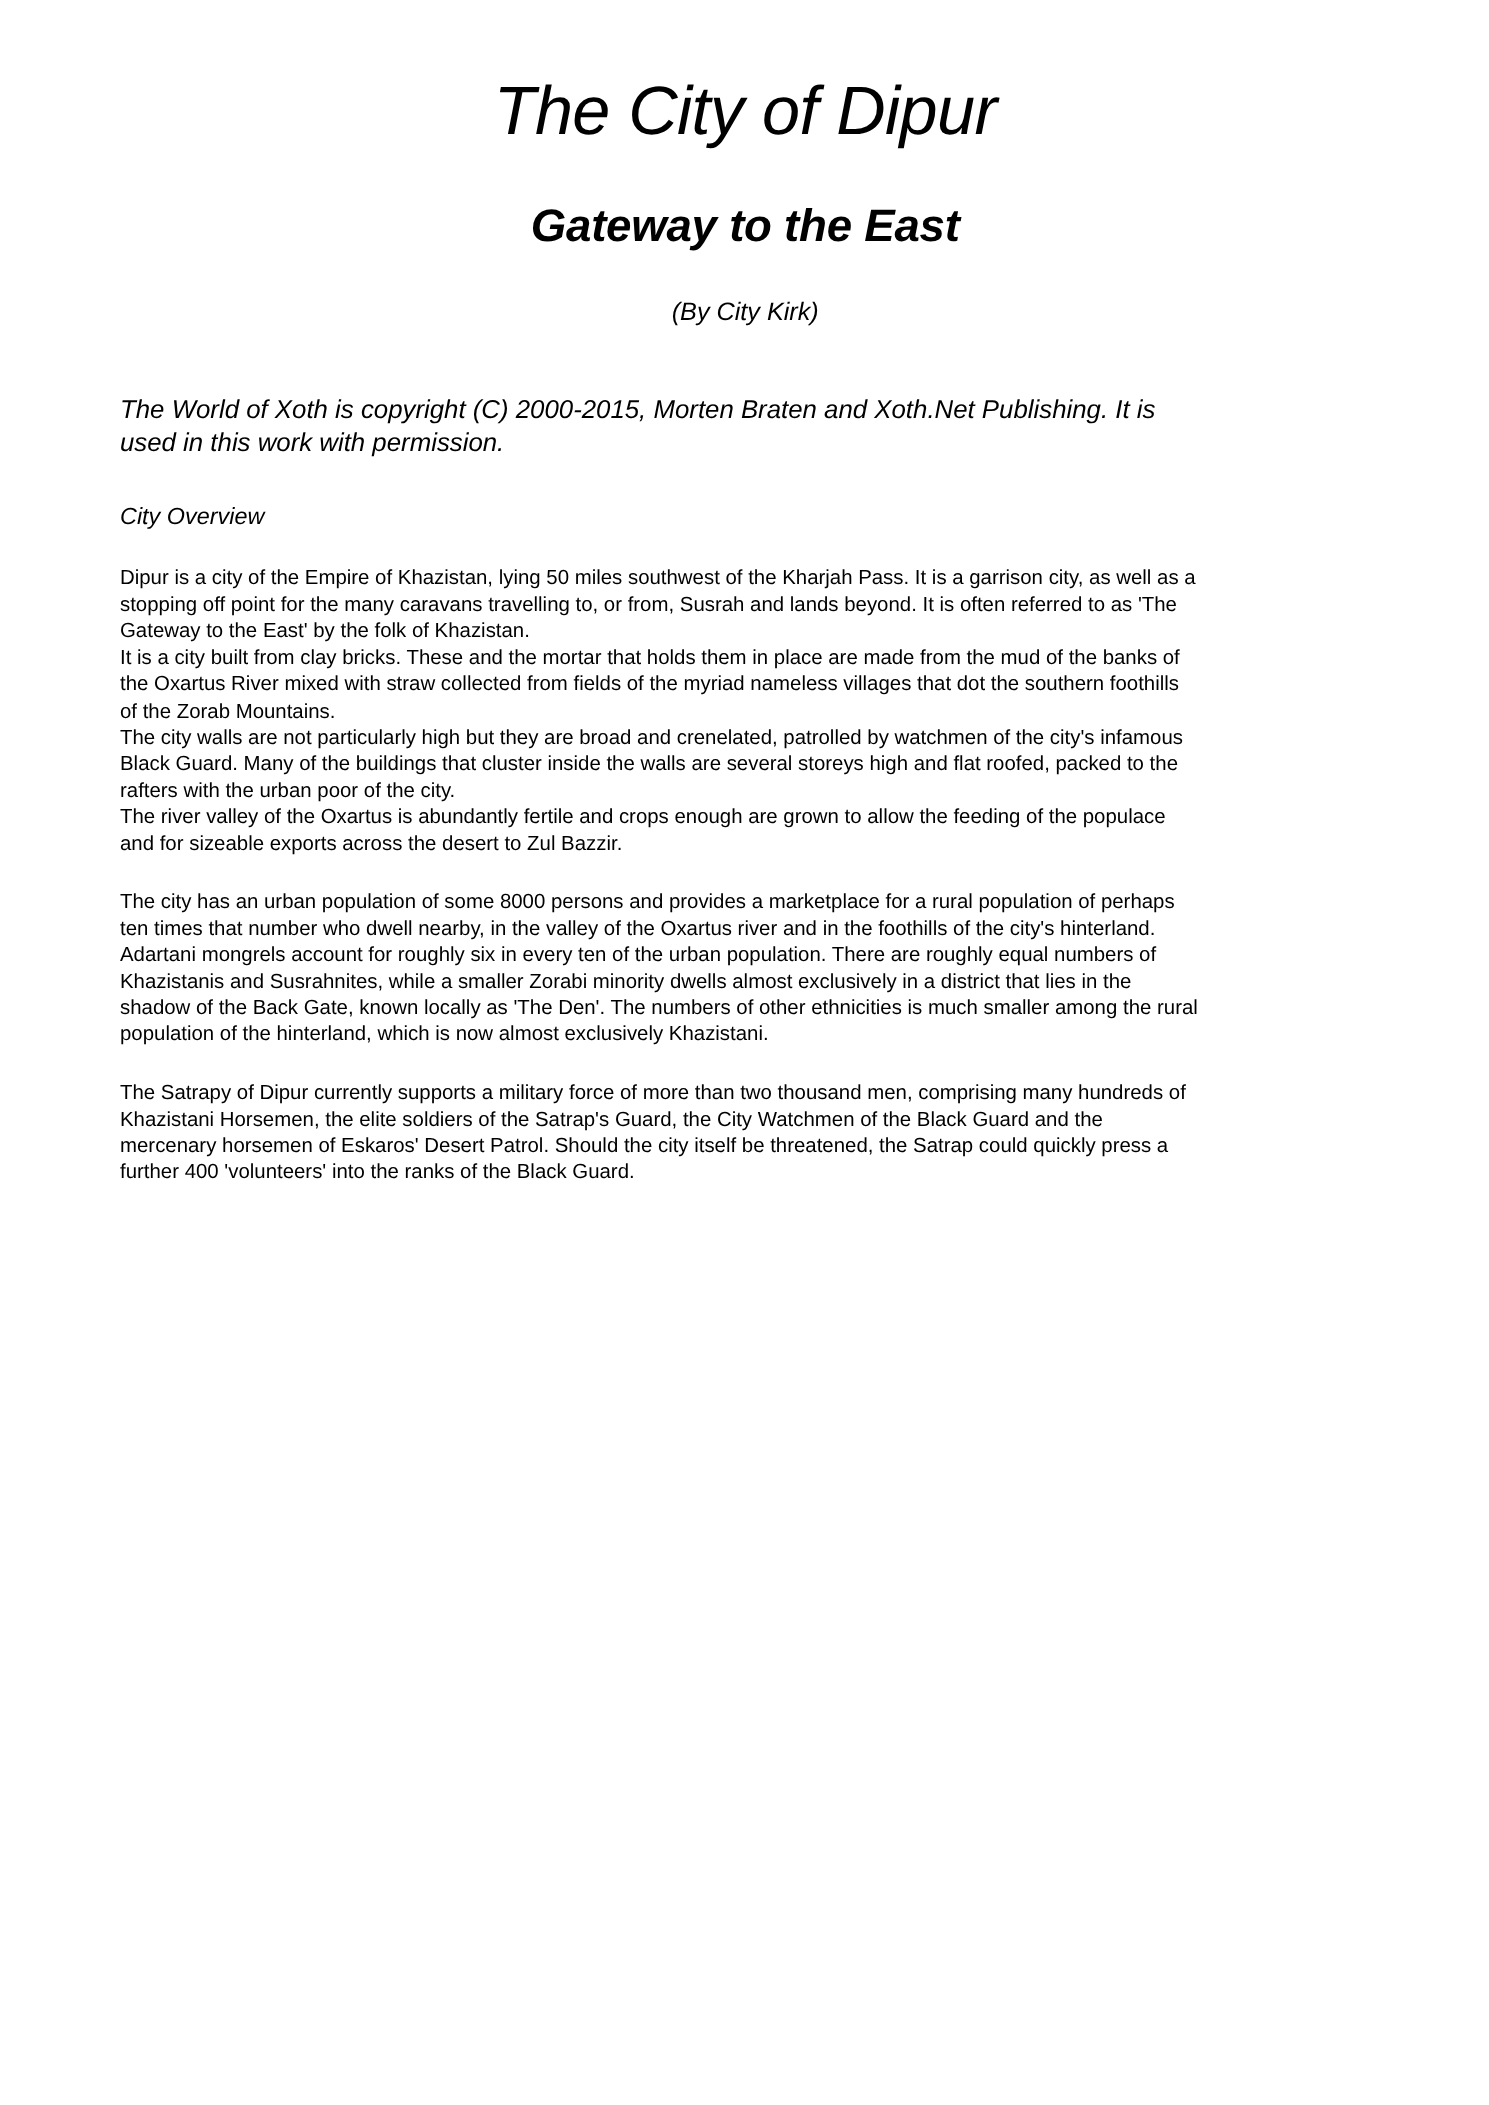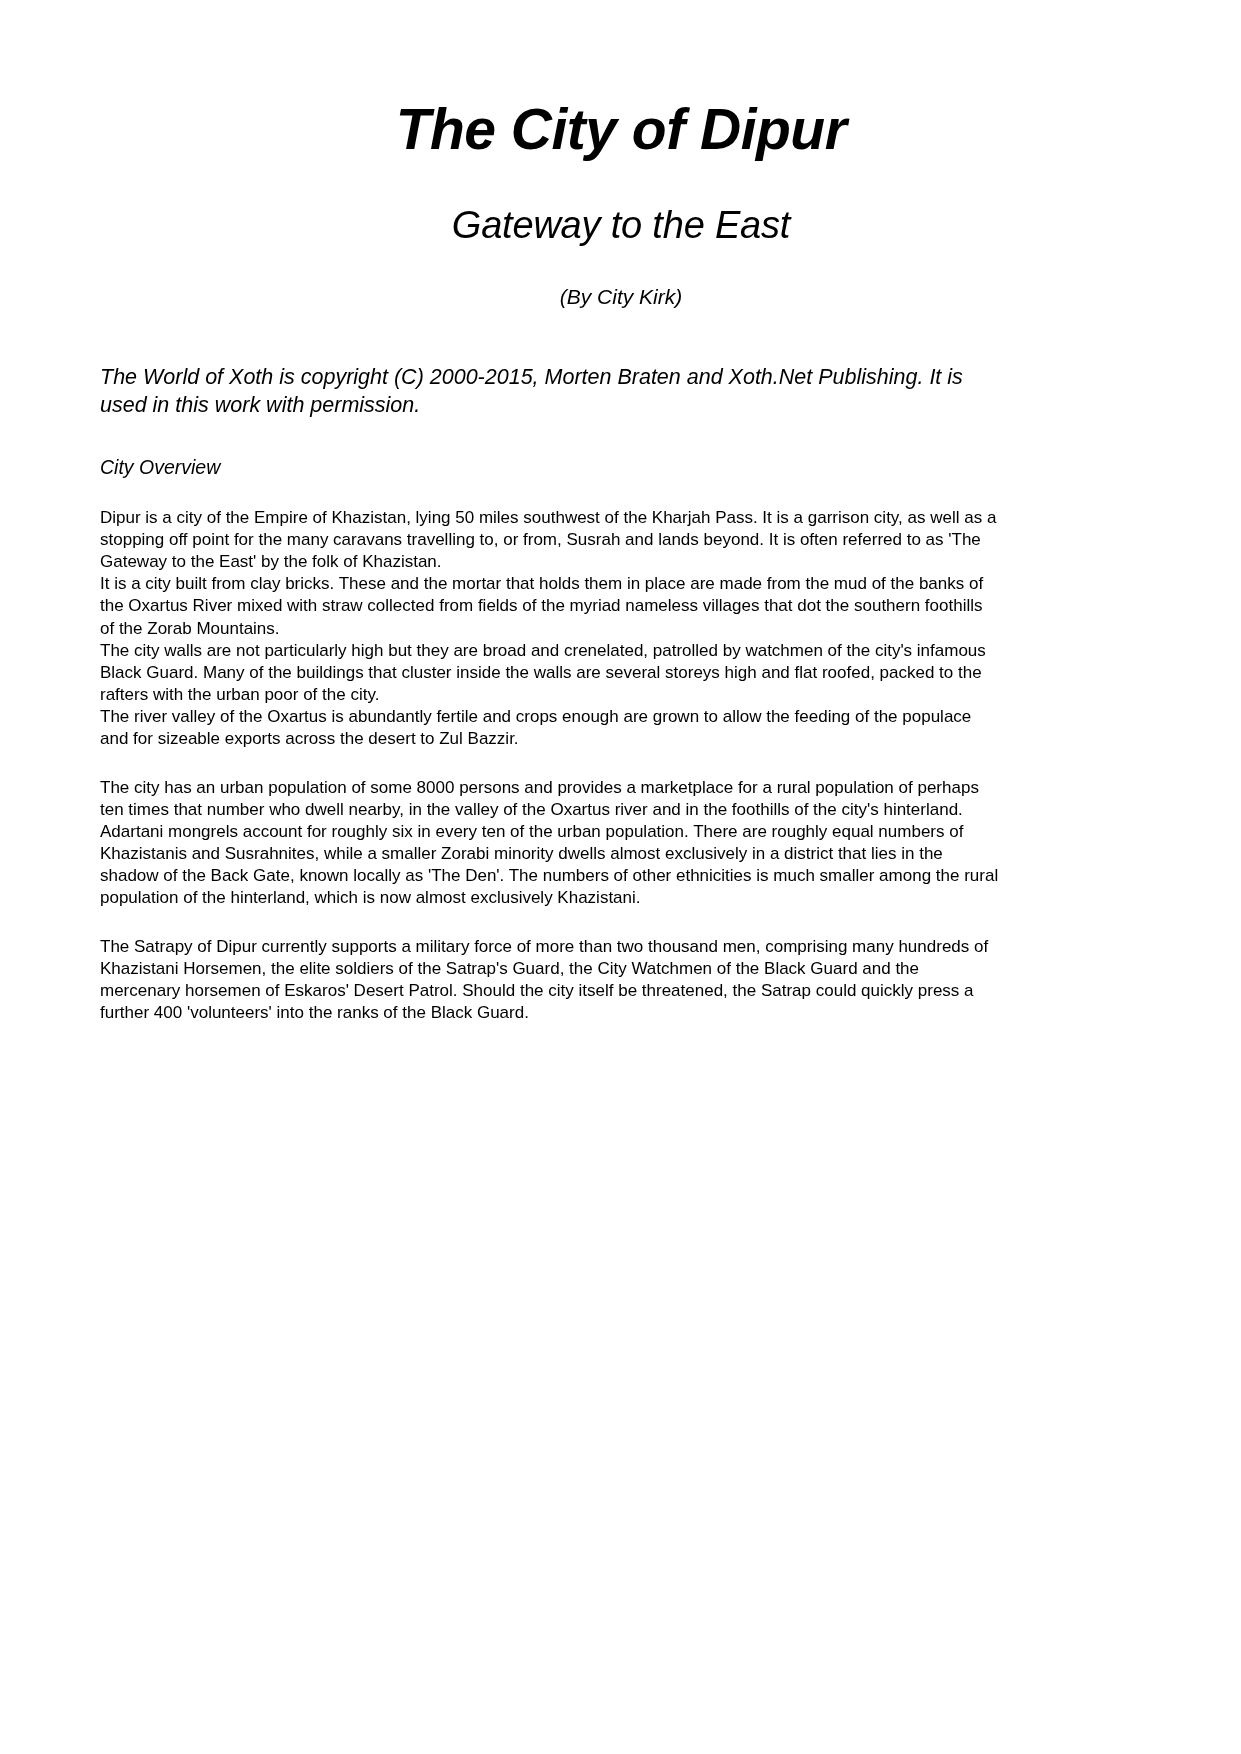--- a/index.html
+++ b/index.html
@@ -26,31 +26,31 @@
   .content {
     position: absolute;
     left: 100px;
     top: 0;
     width: 1042px;
   }
   .doc-title {
     text-align: center;
     font-size: 57px;
     font-style: italic;
-    font-weight: 700;
+    font-weight: 400;
     line-height: 1.05;
     margin: 0;
-    padding-top: 100px;
+    padding-top: 64px;
     letter-spacing: -0.5px;
   }
   .doc-subtitle {
     text-align: center;
     font-size: 38px;
     font-style: italic;
-    font-weight: normal;
+    font-weight: bold;
     line-height: 1.1;
     margin: 0;
     padding-top: 45px;
     letter-spacing: -0.2px;
   }
   .doc-byline {
     text-align: center;
     font-size: 21px;
     font-style: italic;
     font-weight: 400;

